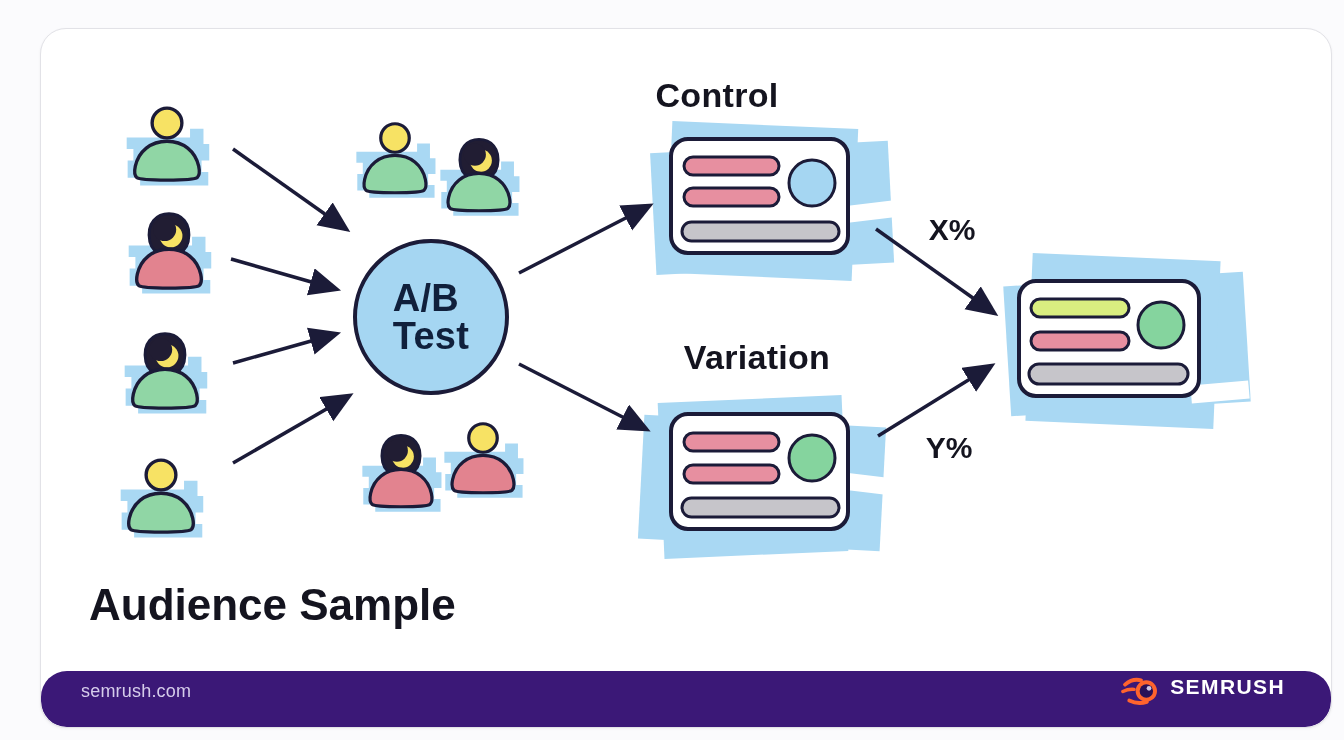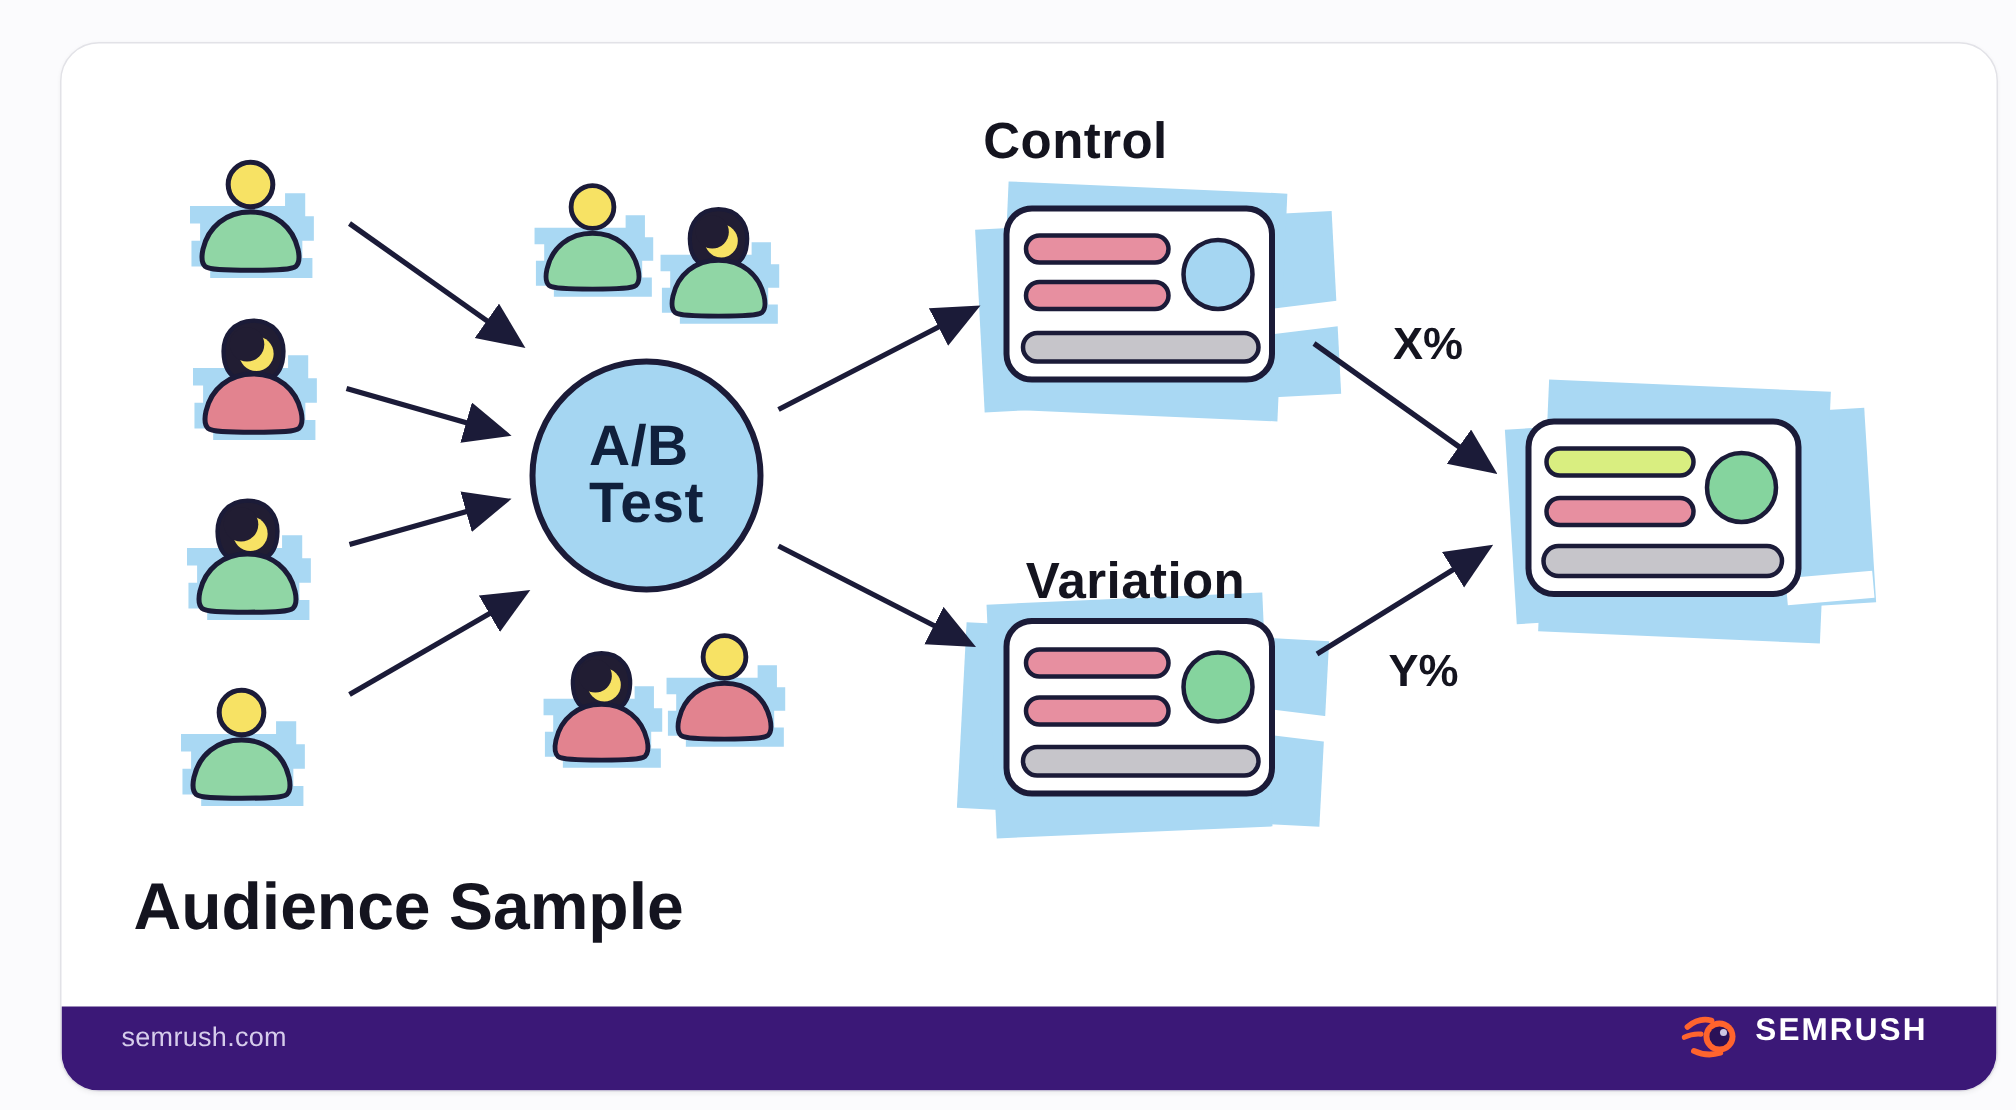--- a/index.html
+++ b/index.html
@@ -63,21 +63,21 @@
     letter-spacing:.3px;
   }
   .audience{
     position:absolute;left:48px;top:576px;transform:translate(0,-50%);
     font-size:44px;font-weight:700;color:var(--title-text);white-space:nowrap;
   }
   .footer{
     position:absolute;left:0;right:0;bottom:0;height:56px;
     background:var(--footer-purple);
     display:flex;align-items:center;justify-content:space-between;
-    padding:0 46px 16px 40px;box-sizing:border-box;
+    padding:0 46px 16px 40px;box-sizing:border-box;border-radius:26px;
   }
   .site{color:var(--footer-text);font-size:18px;letter-spacing:.2px;}
   .brand{display:flex;align-items:flex-start;gap:9px;}
   .brand-text{color:#ffffff;font-weight:700;font-size:21px;letter-spacing:1.4px;}
   .tail{stroke:var(--logo-orange);stroke-linecap:round;fill:none;}
 </style>
 </head>
 <body>
 
 <div class="card">
@@ -168,21 +168,21 @@
         <line class="arrow" x1="835" y1="200" x2="953" y2="284" marker-end="url(#ah)"></line>
         <line class="arrow" x1="837" y1="407" x2="950" y2="337" marker-end="url(#ah)"></line>
       </g>
     </svg>
 
     <div class="label ab" style="left:390px;top:288px;">
       <div>A/B</div>
       <div>Test</div>
     </div>
     <div class="label t-title" style="left:676px;top:66px;">Control</div>
-    <div class="label t-title" style="left:716px;top:359px;">Variation</div>
+    <div class="label t-title" style="left:716px;top:328px;">Variation</div>
     <div class="label t-rate" style="left:911px;top:201px;">X%</div>
     <div class="label t-rate" style="left:908px;top:419px;">Y%</div>
     <div class="audience">Audience Sample</div>
   </div>
 
   <div class="footer">
     <span class="site">semrush.com</span>
     <div class="brand">
       <svg width="40" height="32" viewBox="0 0 36 30">
         <path class="tail" d="M3,9 Q10,3 18,5" stroke-width="3.6"></path>

